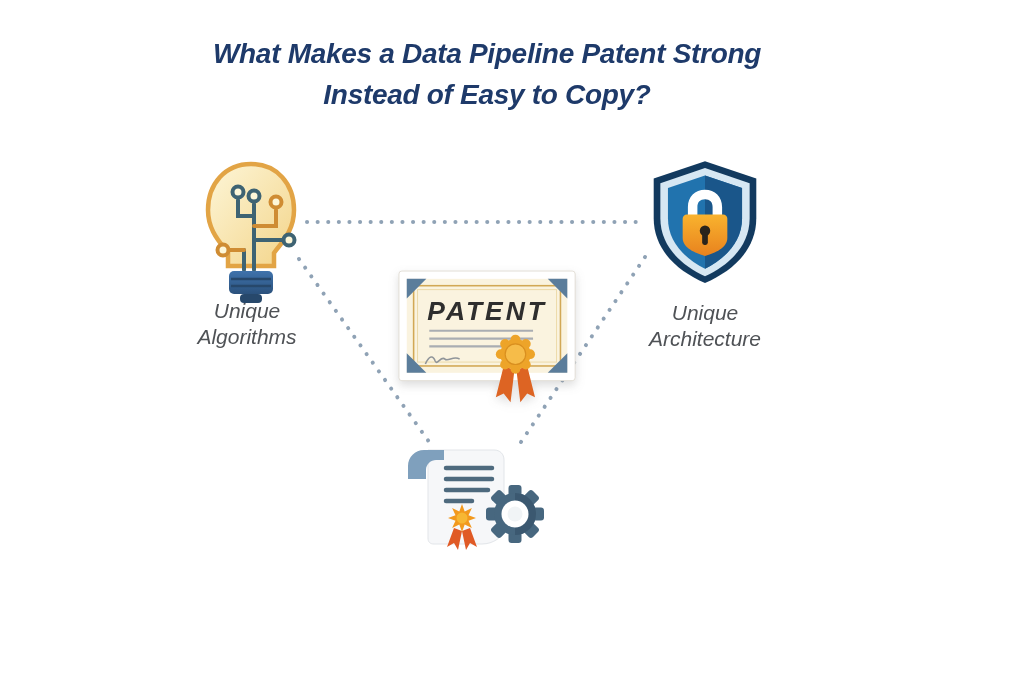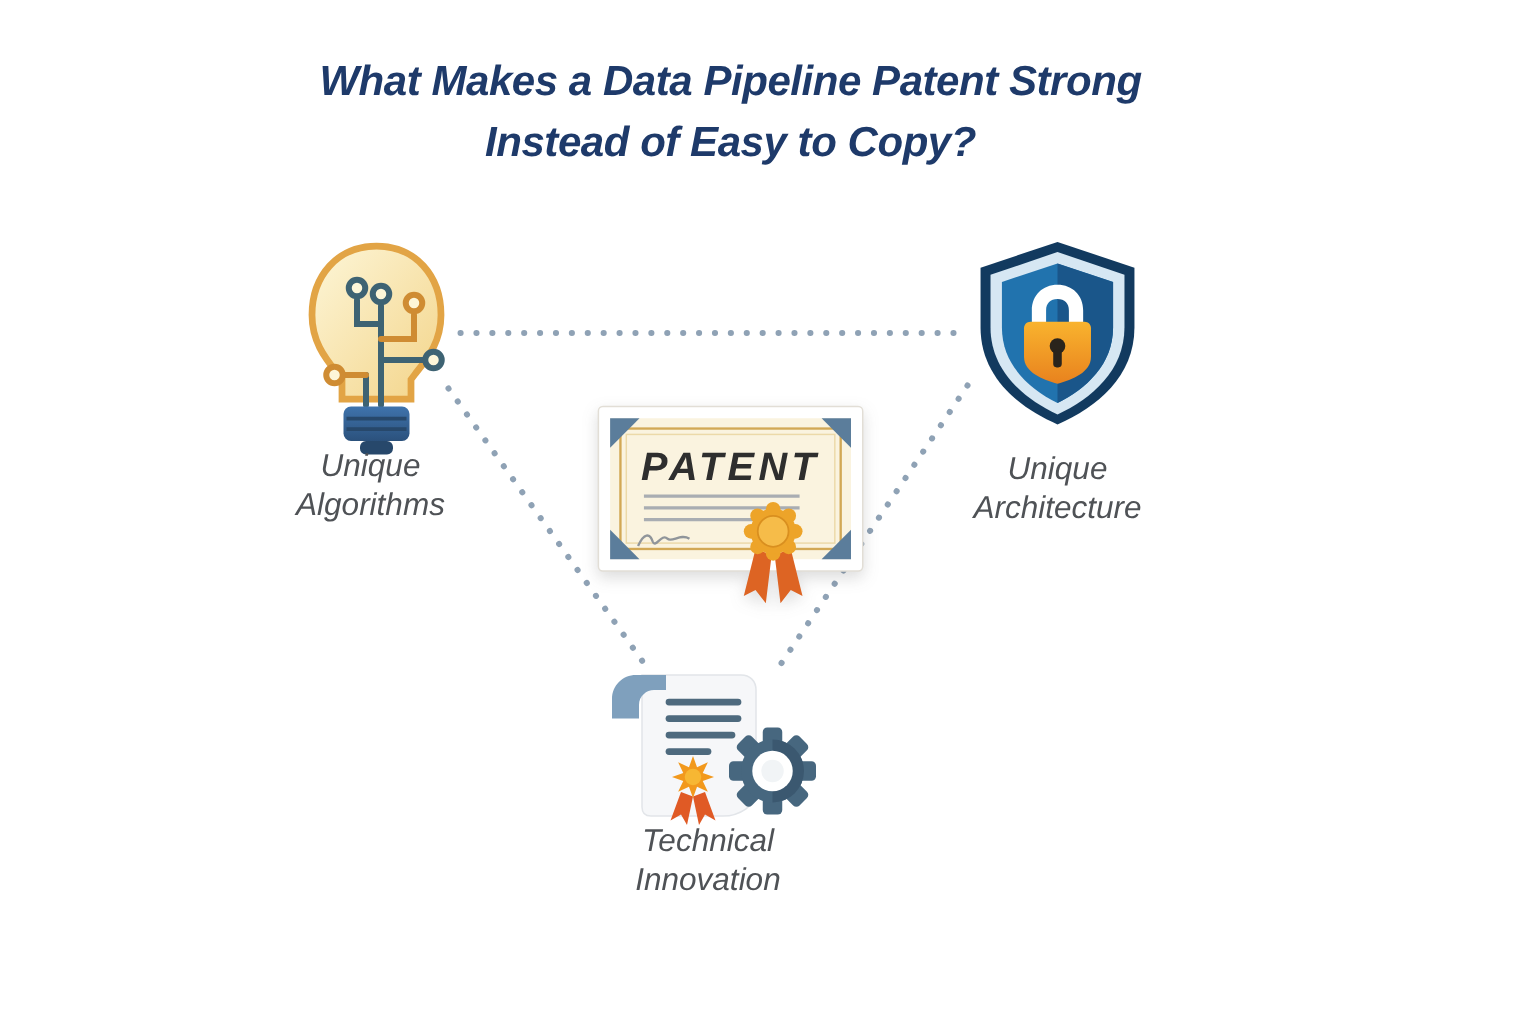--- a/index.html
+++ b/index.html
@@ -176,16 +176,14 @@
           <rect x="110.5" y="43" width="13" height="14" rx="3" transform="rotate(270 117 72)"></rect>
           <rect x="110.5" y="43" width="13" height="14" rx="3" transform="rotate(315 117 72)"></rect>
           <circle cx="117" cy="72" r="21"></circle>
         </g>
         <path d="M117,51 a21,21 0 0 1 0,42 Z" fill="#3b5870"></path>
         <circle cx="117" cy="72" r="13.5" fill="#ffffff"></circle>
         <circle cx="117" cy="72" r="7.5" fill="#f1f4f6"></circle>
       </g>
     </svg>
   </div>
-  <div class="node-label" style="left:382px;top:548px;">Technical
-Innovation</div>
 
 </div>
 
 </body></html>

